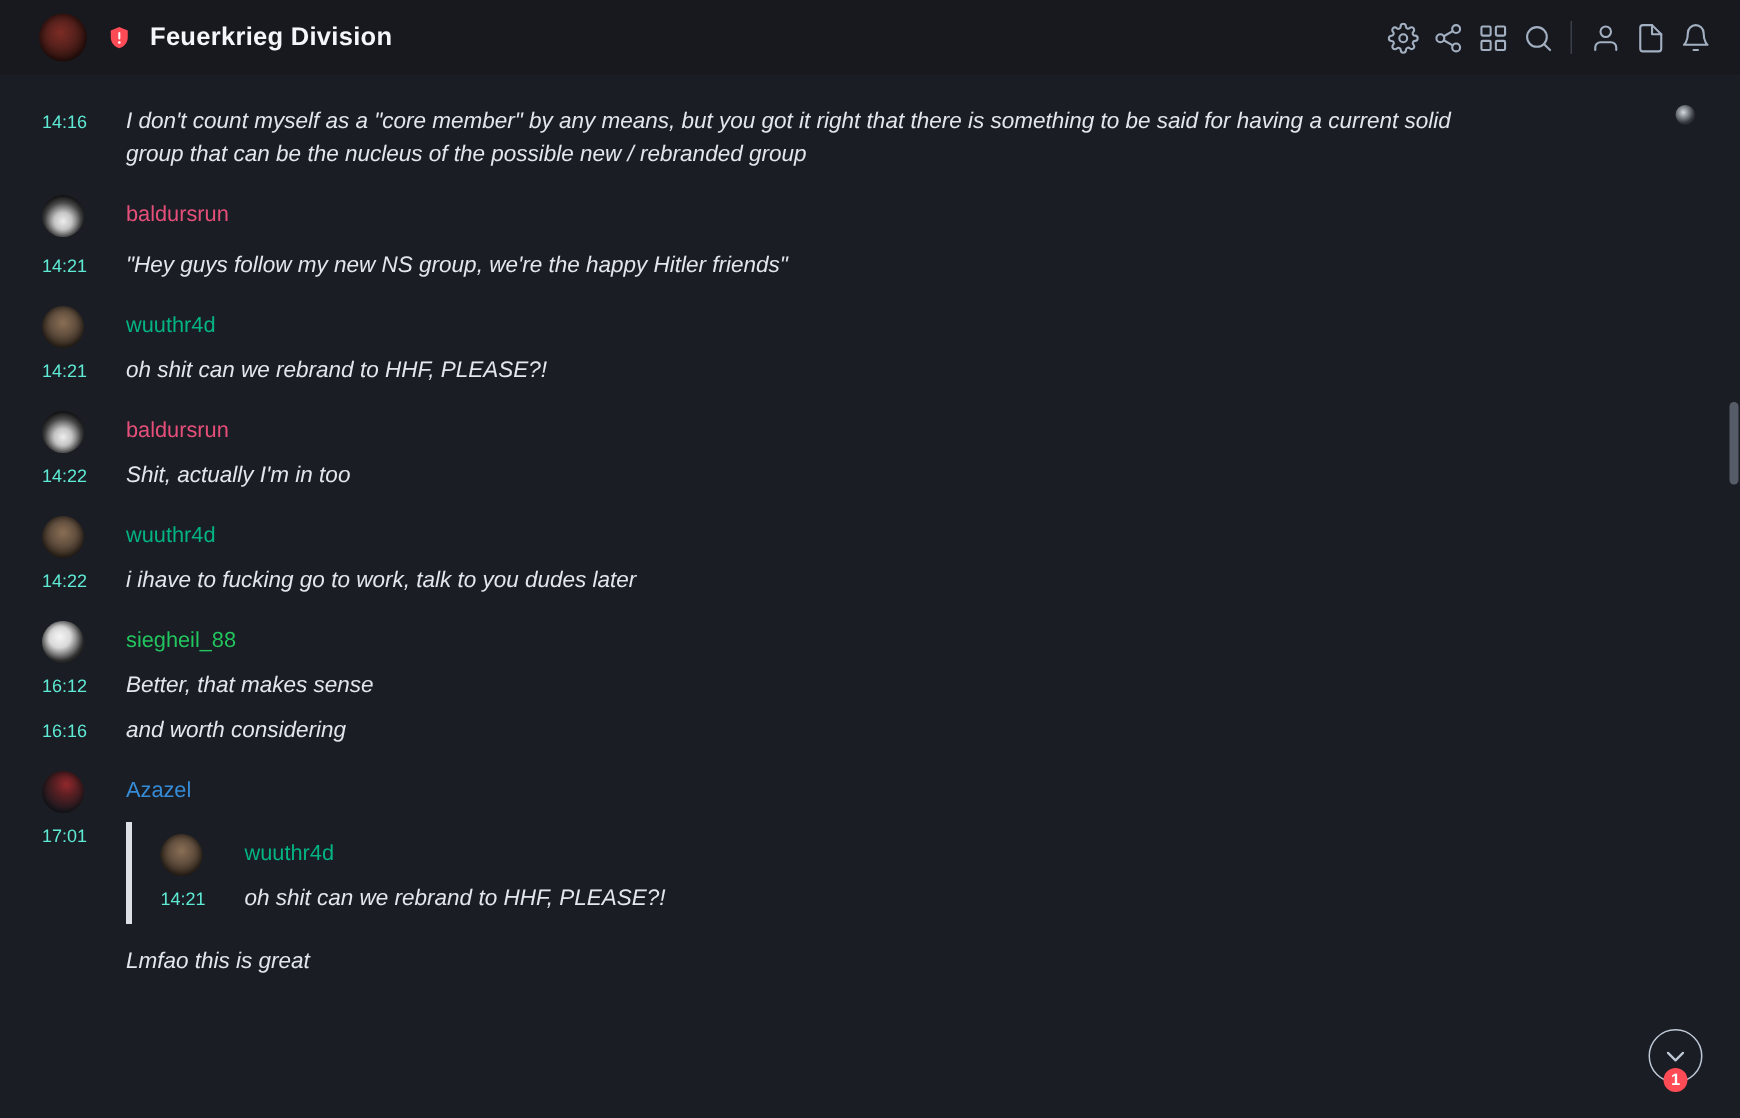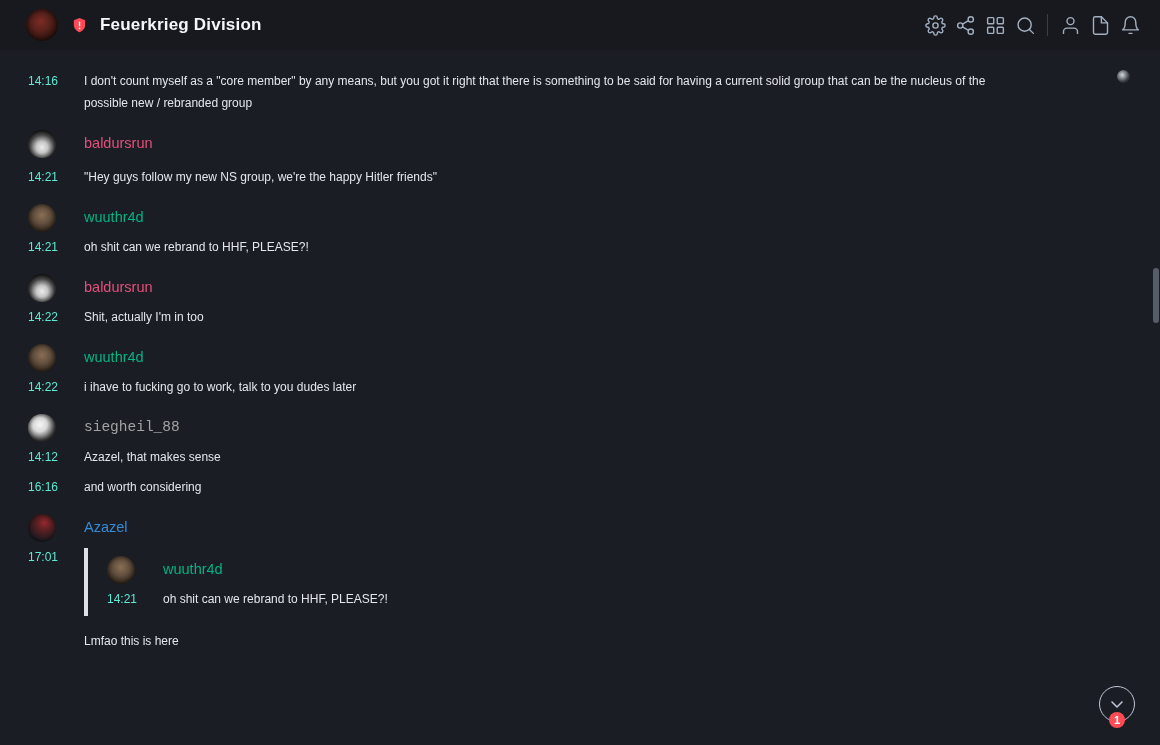--- a/index.html
+++ b/index.html
@@ -39,21 +39,21 @@
   .group:first-child { margin-top:0; }
   .head-row { min-height:28px; }
   .avatar {
     width:28px; height:28px; border-radius:50%;
     box-shadow:inset 0 0 5px rgba(0,0,0,.6);
   }
   .uname { font-size:14.5px; line-height:28px; line-height:22px; display:inline-block; padding-top:2px; cursor:pointer; }
   .msg-row { margin-top:8px; }
   .msg-row.first { margin-top:4px; }
   .ts { font-size:12px; line-height:22px; color:#5eead4; }
-  .text { font-size:12px; line-height:22px; color:#e3e6ea; max-width:910px; white-space:pre-wrap; }
+  .text { font-size:15px; line-height:22px; color:#e3e6ea; max-width:910px; white-space:pre-wrap;font-style:italic; }
 
   
   .av-baldursrun { background:radial-gradient(circle at 50% 62%, #ededed 0%, #c4c4c4 26%, #4a4a4a 55%, #0d0d0d 82%); }
   .av-wuuthr4d  { background:radial-gradient(circle at 50% 40%, #8a6e55 0%, #63503f 38%, #34291f 72%, #181209 100%); }
   .av-siegheil  { background:radial-gradient(circle at 42% 38%, #f5f5f5 0%, #d9d9d9 30%, #3a3a3a 66%, #101010 92%); }
   .av-azazel    { background:radial-gradient(circle at 58% 32%, #93282d 0%, #571f22 32%, #1b1a20 72%, #101014 100%); }
   .av-ryan      { background:radial-gradient(circle at 50% 55%, #e0713a 0%, #ae4c28 40%, #5c2113 75%, #250e07 100%); }
 
   
   .quote {
@@ -215,25 +215,25 @@
         <div class="ts">14:22</div>
         <div class="text">i ihave to fucking go to work, talk to you dudes later</div>
       </div>
     </div>
 
     <div class="group">
       <div class="row head-row">
         <div>
             <div class="avatar av-siegheil"></div>
           </div>
-        <div><span class="uname" style="color: #a3a3a3; font-family: Liberation Mono, monospace;">siegheil_88</span></div>
-      </div>
-      <div class="row msg-row first">
-        <div class="ts">14:12</div>
-        <div class="text">Azazel, that makes sense</div>
+        <div><span class="uname" style="color: #22c55e;">siegheil_88</span></div>
+      </div>
+      <div class="row msg-row first">
+        <div class="ts">16:12</div>
+        <div class="text">Better, that makes sense</div>
       </div>
       <div class="row msg-row">
         <div class="ts">16:16</div>
         <div class="text">and worth considering</div>
       </div>
     </div>
 
     <div class="group">
       <div class="row head-row">
         <div>
@@ -249,21 +249,21 @@
               <div>
                   <div class="avatar av-wuuthr4d"></div>
                 </div>
               <div><span class="uname" style="color: rgb(3, 179, 129);">wuuthr4d</span></div>
             </div>
             <div class="row msg-row first">
               <div class="ts">14:21</div>
               <div class="text">oh shit can we rebrand to HHF, PLEASE?!</div>
             </div>
           </div>
-          <div class="text reply-text">Lmfao this is here</div>
+          <div class="text reply-text">Lmfao this is great</div>
         </div>
       </div>
     </div>
 
     <div class="group">
       <div class="row head-row">
         <div>
             <div class="avatar av-ryan"></div>
           </div>
         <div><span class="uname" style="color: rgb(45, 194, 197);">starting</span></div>

